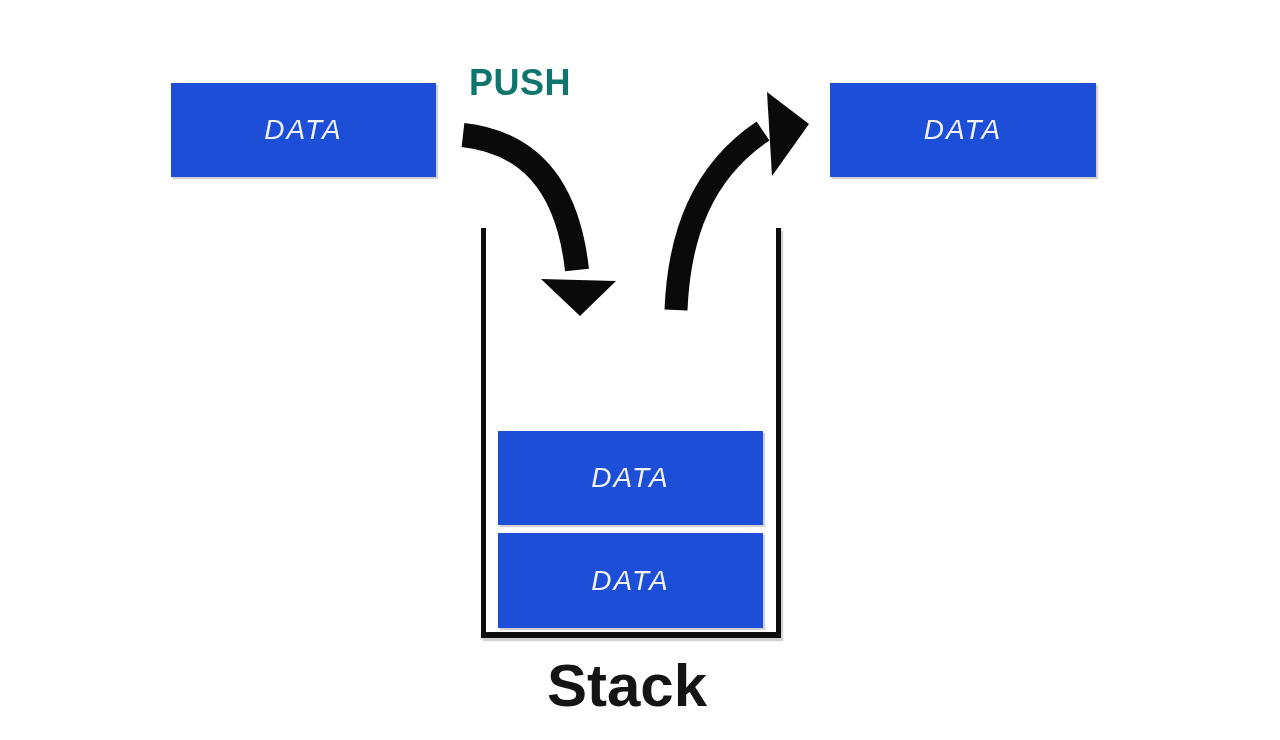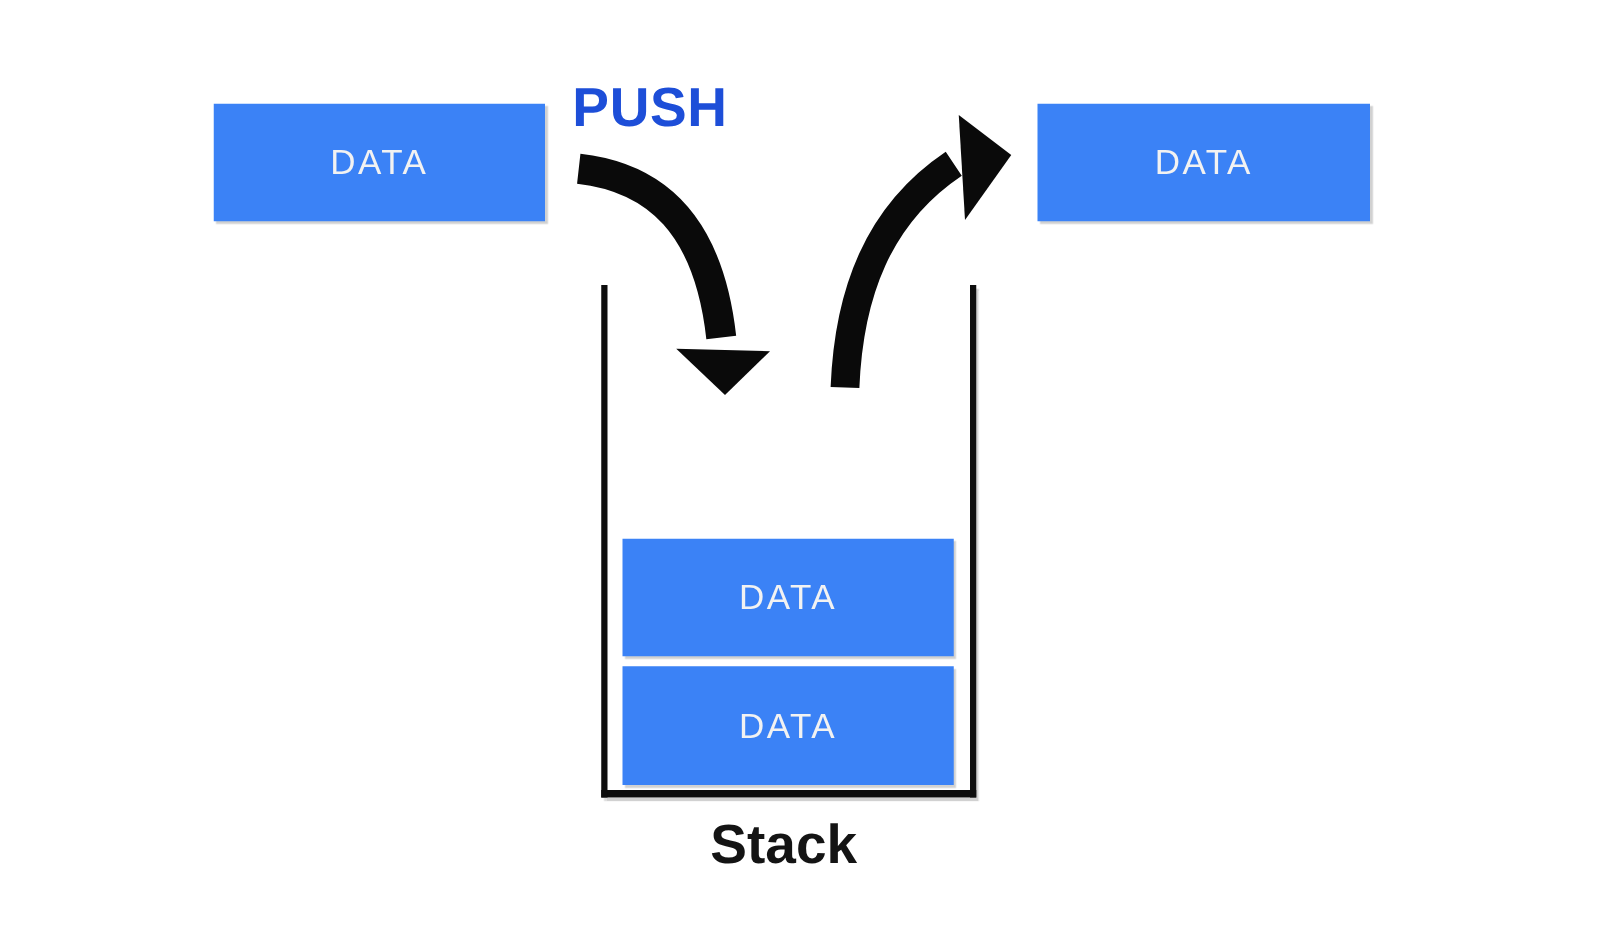--- a/index.html
+++ b/index.html
@@ -11,43 +11,44 @@
   .stage {
     position: relative;
     width: 1280px;
     height: 740px;
     background: #ffffff;
     overflow: hidden;
   }
   
   .data-box {
     position: absolute;
-    background: #3b82f6;
+    background: #1d4ed8;
     color: #f2f2f2;
     display: flex;
     align-items: center;
     justify-content: center;
     font-size: 28px;
     font-weight: 400;
     letter-spacing: 2px;
     box-shadow: 2px 2px 1px rgba(0,0,0,0.18);
+    font-style: italic;
   }
   .box-left   { left: 171px; top: 83px;  width: 265px; height: 94px; }
   .box-right  { left: 830px; top: 83px;  width: 266px; height: 94px; }
   .stack-item-0 { left: 498px; top: 431px; width: 265px; height: 94px; }
   .stack-item-1 { left: 498px; top: 533px; width: 265px; height: 95px; }
 
   
   .op-label {
     position: absolute;
     width: 160px;
     text-align: center;
-    font-size: 44px;
+    font-size: 36px;
     font-weight: 700;
-    color: #1d4ed8;
+    color: #0f766e;
     letter-spacing: 0.5px;
   }
   .push-label { left: 440px; top: 62px; }
   .pop-label  { left: 628px; top: 62px; }
 
   
   .stack-container {
     position: absolute;
     left: 481px;
     top: 228px;
@@ -60,21 +61,21 @@
     box-shadow: 2px 3px 1px rgba(0,0,0,0.18);
   }
 
   
   .stack-title {
     position: absolute;
     left: 527px;
     top: 651px;
     width: 200px;
     text-align: center;
-    font-size: 44px;
+    font-size: 60px;
     font-weight: 700;
     color: #141414;
   }
 
   .arrows {
     position: absolute;
     left: 0;
     top: 0;
     pointer-events: none;
   }

